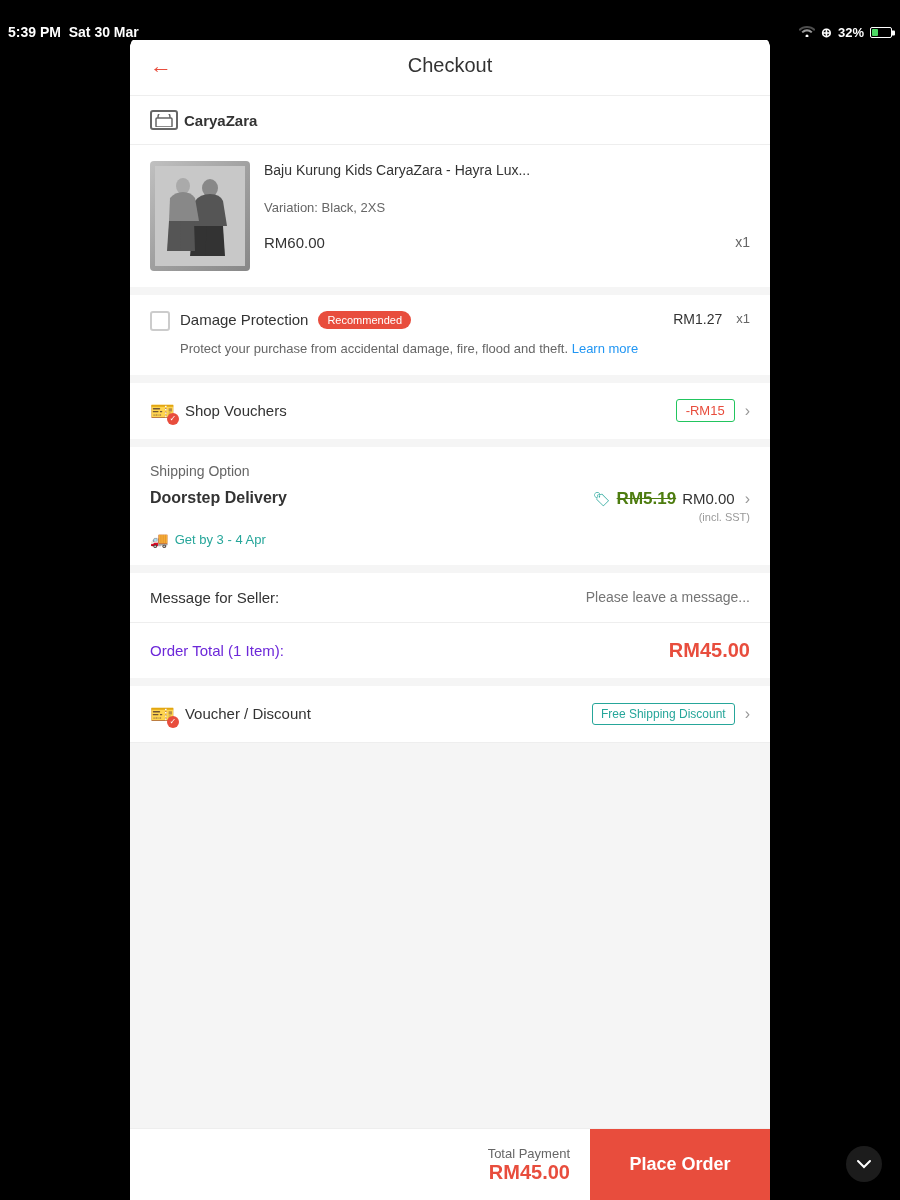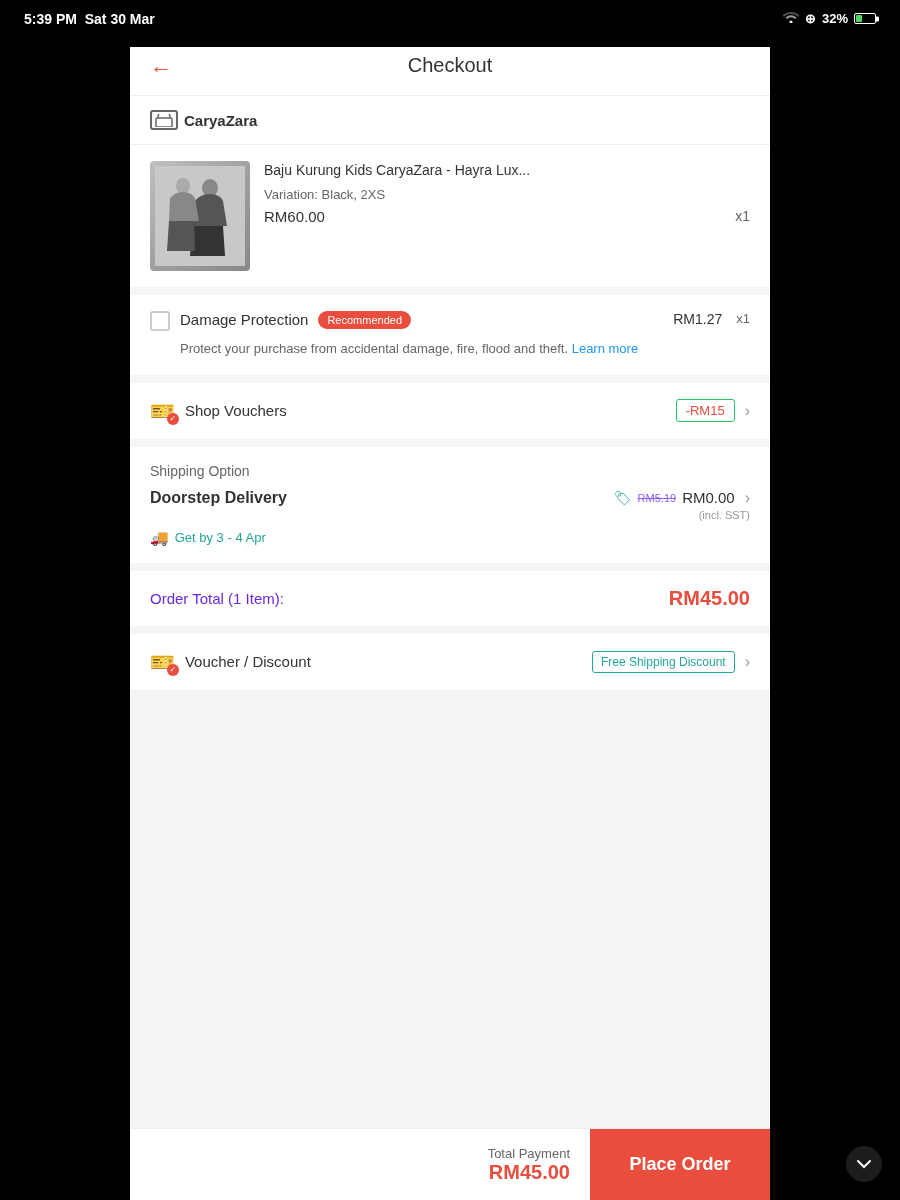--- a/index.html
+++ b/index.html
@@ -10,29 +10,29 @@
       font-family: -apple-system, BlinkMacSystemFont, 'Segoe UI', sans-serif;
       display: flex;
       align-items: center;
       justify-content: center;
       position: relative;
     }
 
     
     .status-bar {
       position: absolute;
-      top: 11px;
+      top: 4px;
       left: 0;
       width: 900px;
       height: 36px;
       background: #000;
       display: flex;
-      align-items: flex-start;
+      align-items: flex-end;
       justify-content: space-between;
-      padding: 0 24px;
+      padding: 0 8px;
       color: #fff;
       font-size: 14px;
       font-weight: 600;
       z-index: 100;
     }
     .status-right {
       display: flex;
       align-items: center;
       gap: 6px;
       font-size: 13px;
@@ -159,21 +159,21 @@
       align-items: center;
       justify-content: center;
       font-size: 10px;
       color: #666;
     }
     
     .product-info {
       flex: 1;
       display: flex;
       flex-direction: column;
-      gap: 6px;
+      gap: 19px;
     }
     .product-title {
       font-size: 14px;
       color: #333;
       line-height: 1.4;
     }
     .returns-badge {
       display: inline-block;
       border: 1px solid #e84d3d;
       color: #e84d3d;
@@ -337,23 +337,24 @@
     .shipping-prices {
       display: flex;
       align-items: center;
       gap: 6px;
     }
     .shipping-tag-icon {
       color: #26a69a;
       font-size: 14px;
     }
     .price-original {
-      font-size: 11px;
-      color: #8b5cf6;
+      font-size: 17px;
+      color: #4d7c0f;
       text-decoration: line-through;
+      font-weight: bold;
     }
     .price-free {
       font-size: 15px;
       color: #333;
       font-weight: 500;
     }
     .chevron-right {
       color: #999;
       font-size: 16px;
       margin-left: 4px;
@@ -594,20 +595,24 @@
           </div>
           <span class="incl-sst">(incl. SST)</span>
         </div>
       </div>
       <div class="delivery-eta">
         <span class="delivery-icon">🚚</span>
         <span>Get by 3 - 4 Apr</span>
       </div>
     </div>
 
+    <div class="message-section">
+      <span class="message-label">Message for Seller:</span>
+      <input class="message-input" type="text" placeholder="Please leave a message..." style="">
+    </div>
 
     <div class="order-total-section">
       <span class="order-total-label">Order Total (1 Item):</span>
       <span class="order-total-value">RM45.00</span>
     </div>
 
     <div class="voucher-discount-row">
       <div class="voucher-icon-wrap">
         <span class="voucher-icon">🎫</span>
         <div class="check-dot"></div>

